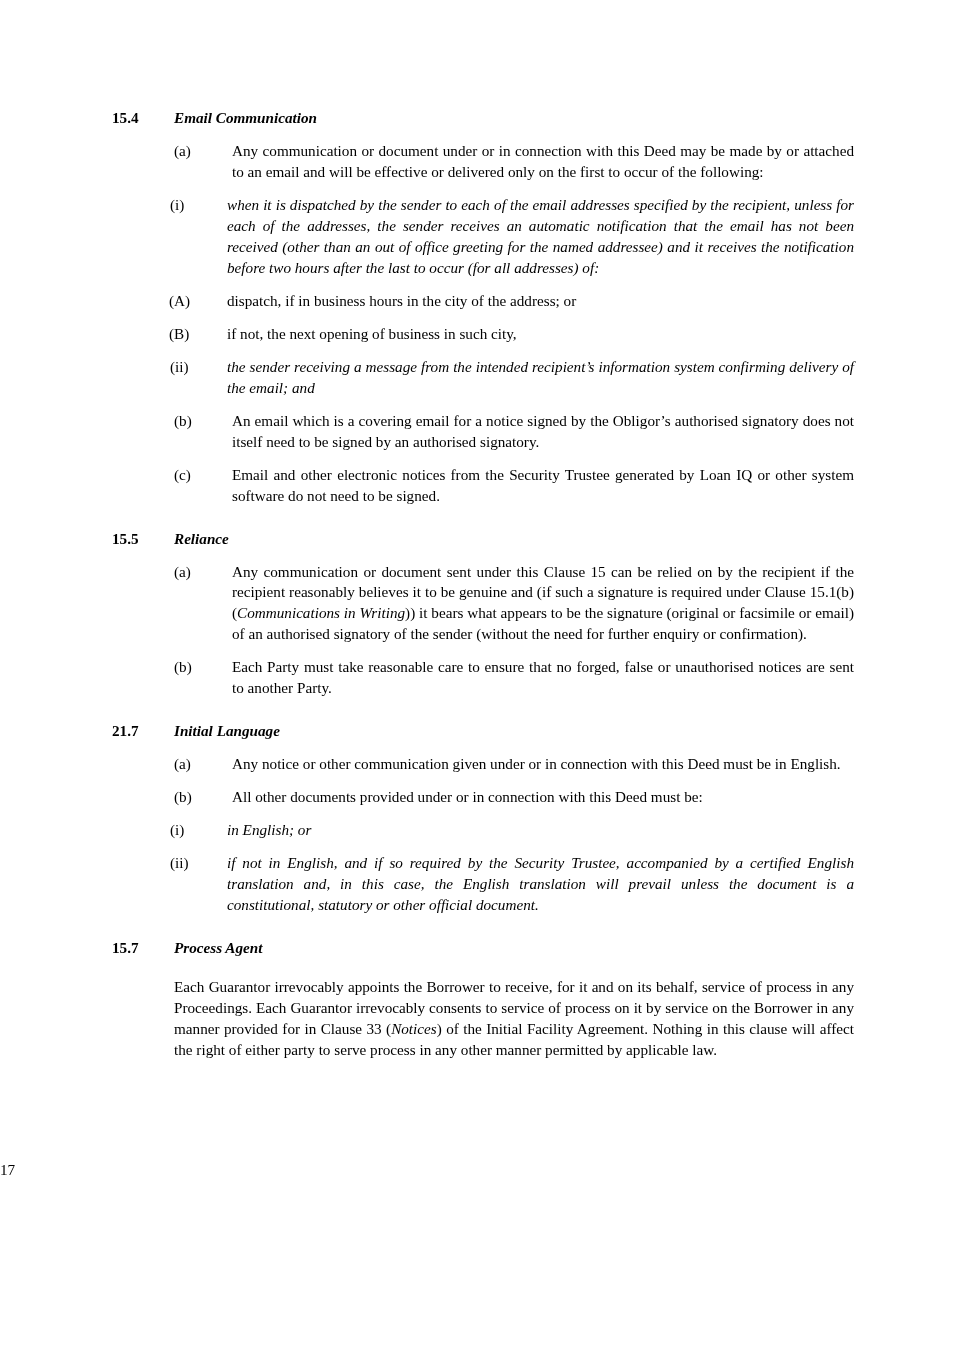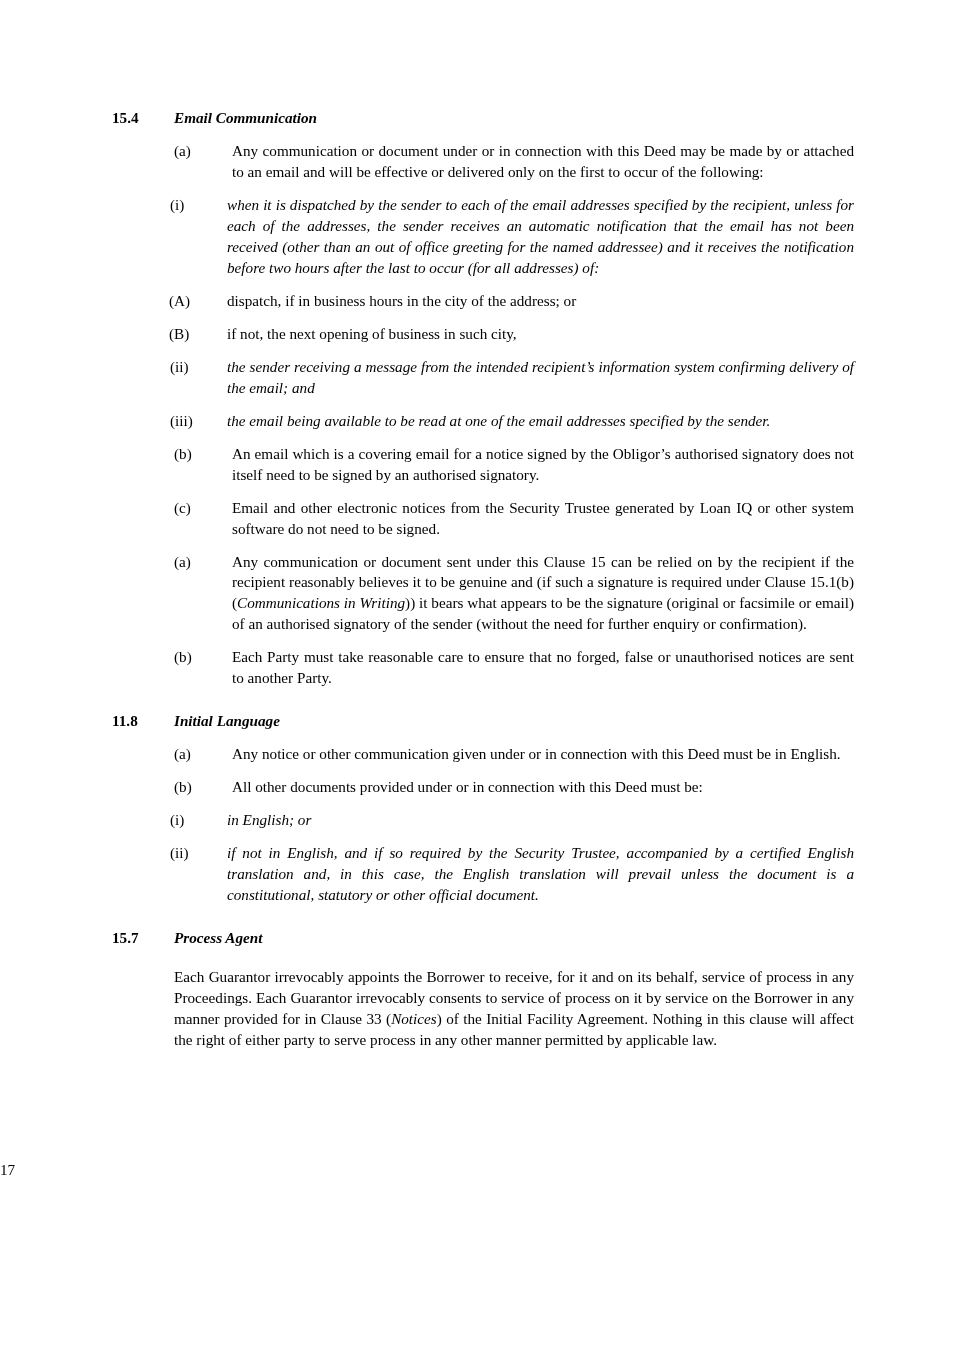--- a/index.html
+++ b/index.html
@@ -128,48 +128,48 @@
     <div class="lvl-A">
       <span class="marker">(B)</span>
       <span class="body">if not, the next opening of business in such city,</span>
     </div>
 
     <div class="lvl-i">
       <span class="marker">(ii)</span>
       <span class="body">the sender receiving a message from the intended recipient’s information system confirming delivery of the email; and</span>
     </div>
 
-    <div class="lvl-i">
-      <span class="marker">(iii)</span>
-      <span class="body">the email being available to be read at one of the email addresses specified by the sender.</span>
-    </div>
 
     <div class="lvl-a">
       <span class="marker">(b)</span>
       <span class="body">An email which is a covering email for a notice signed by the Obligor’s authorised signatory does not itself need to be signed by an authorised signatory.</span>
     </div>
 
     <div class="lvl-a">
       <span class="marker">(c)</span>
       <span class="body">Email and other electronic notices from the Security Trustee generated by Loan IQ or other system software do not need to be signed.</span>
     </div>
 
+    <div class="clause-head">
+      <span class="num">15.5</span>
+      <span class="title">Reliance</span>
+    </div>
 
     <div class="lvl-a">
       <span class="marker">(a)</span>
       <span class="body"><span>Any communication or document sent under this Clause 15 can be relied on by the recipient if the recipient reasonably believes it to be genuine and (if such a signature is required under Clause 15.1(b) (</span><em>Communications in Writing</em><span>)) it bears what appears to be the signature (original or facsimile or email) of an authorised signatory of the sender (without the need for further enquiry or confirmation).</span></span>
     </div>
 
     <div class="lvl-a">
       <span class="marker">(b)</span>
       <span class="body">Each Party must take reasonable care to ensure that no forged, false or unauthorised notices are sent to another Party.</span>
     </div>
 
     <div class="clause-head">
-      <span class="num">11.8</span>
+      <span class="num">21.7</span>
       <span class="title">Initial Language</span>
     </div>
 
     <div class="lvl-a">
       <span class="marker">(a)</span>
       <span class="body">Any notice or other communication given under or in connection with this Deed must be in English.</span>
     </div>
 
     <div class="lvl-a">
       <span class="marker">(b)</span>

